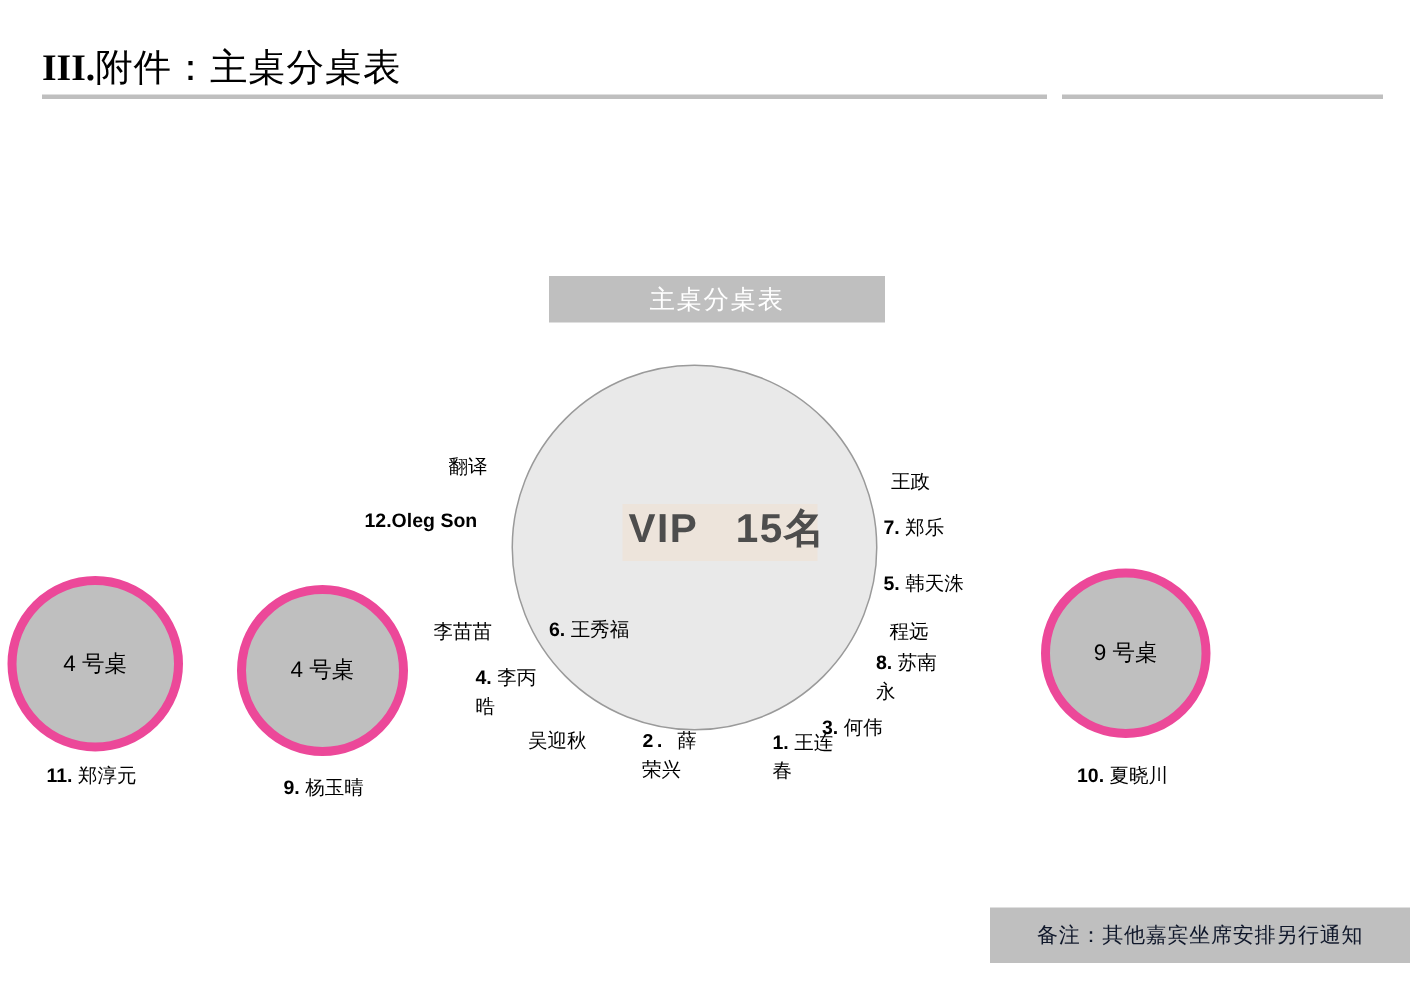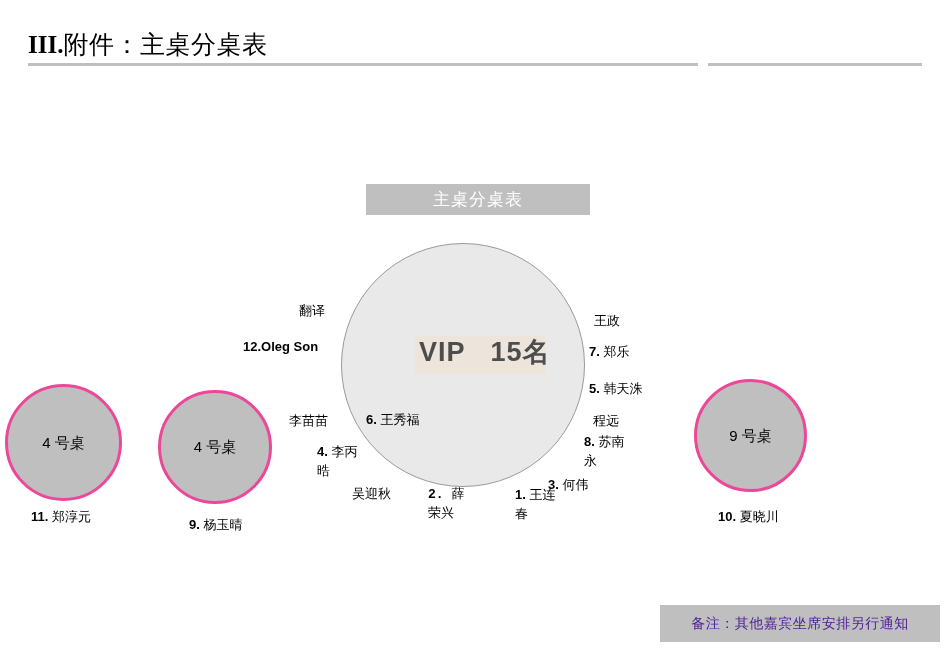--- a/index.html
+++ b/index.html
@@ -100,21 +100,21 @@
     letter-spacing: 1px;
     line-height: 26px;
     white-space: pre;
   }
 
   
   .side-table {
     position: absolute;
     border-radius: 50%;
     background: #bfbfbf;
-    border: 3px solid #ec4899;
+    border: 6px solid #ec4899;
     box-sizing: border-box;
     display: flex;
     align-items: center;
     justify-content: center;
   }
   .side-table-label {
     font-size: 15px;
     color: #000;
     text-align: center;
     line-height: 22px;
@@ -169,21 +169,21 @@
     top: 605px;
     width: 280px;
     height: 37px;
     background: #bfbfbf;
     display: flex;
     align-items: center;
     justify-content: center;
   }
   #footer-note-label {
     font-size: 14px;
-    color: #4c1d95;
+    color: #0f172a;
     letter-spacing: 0.5px;
   }
 </style>
 </head>
 <body>
 
 <div id="header">
   <div id="header-title">
     <span class="numeral">III.</span><span class="heading-text">附件：主桌分桌表</span>
   </div>

